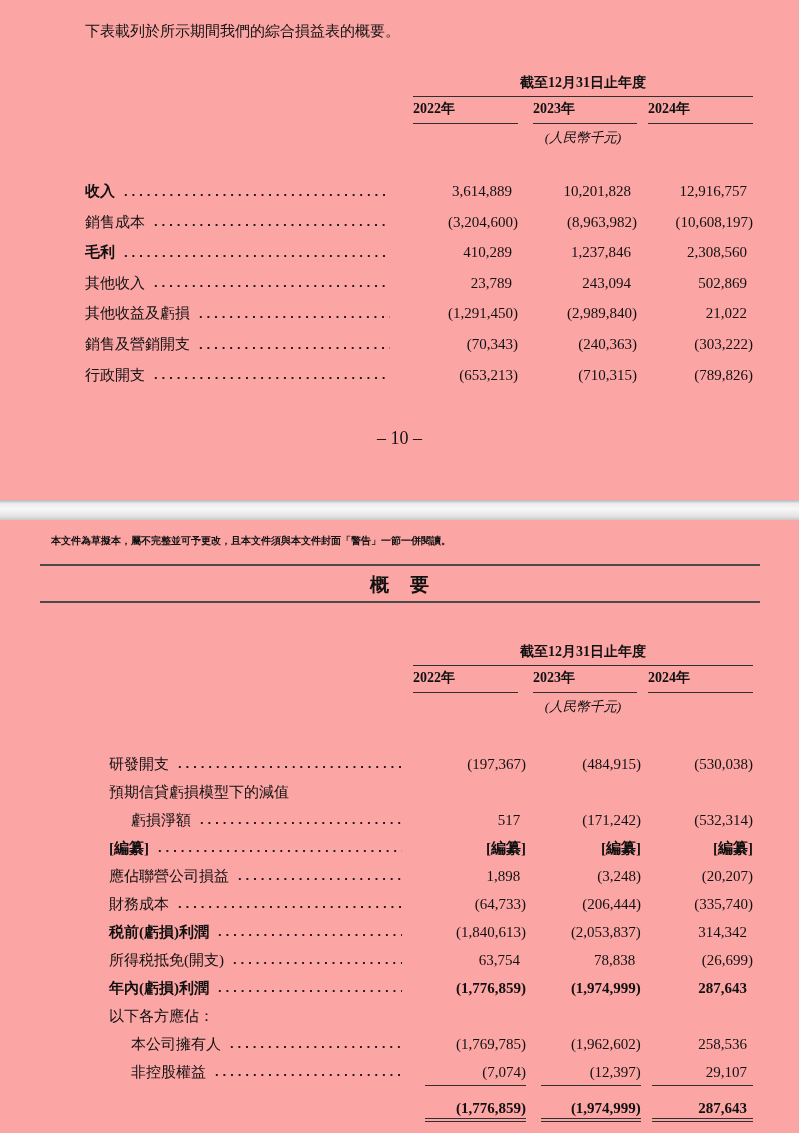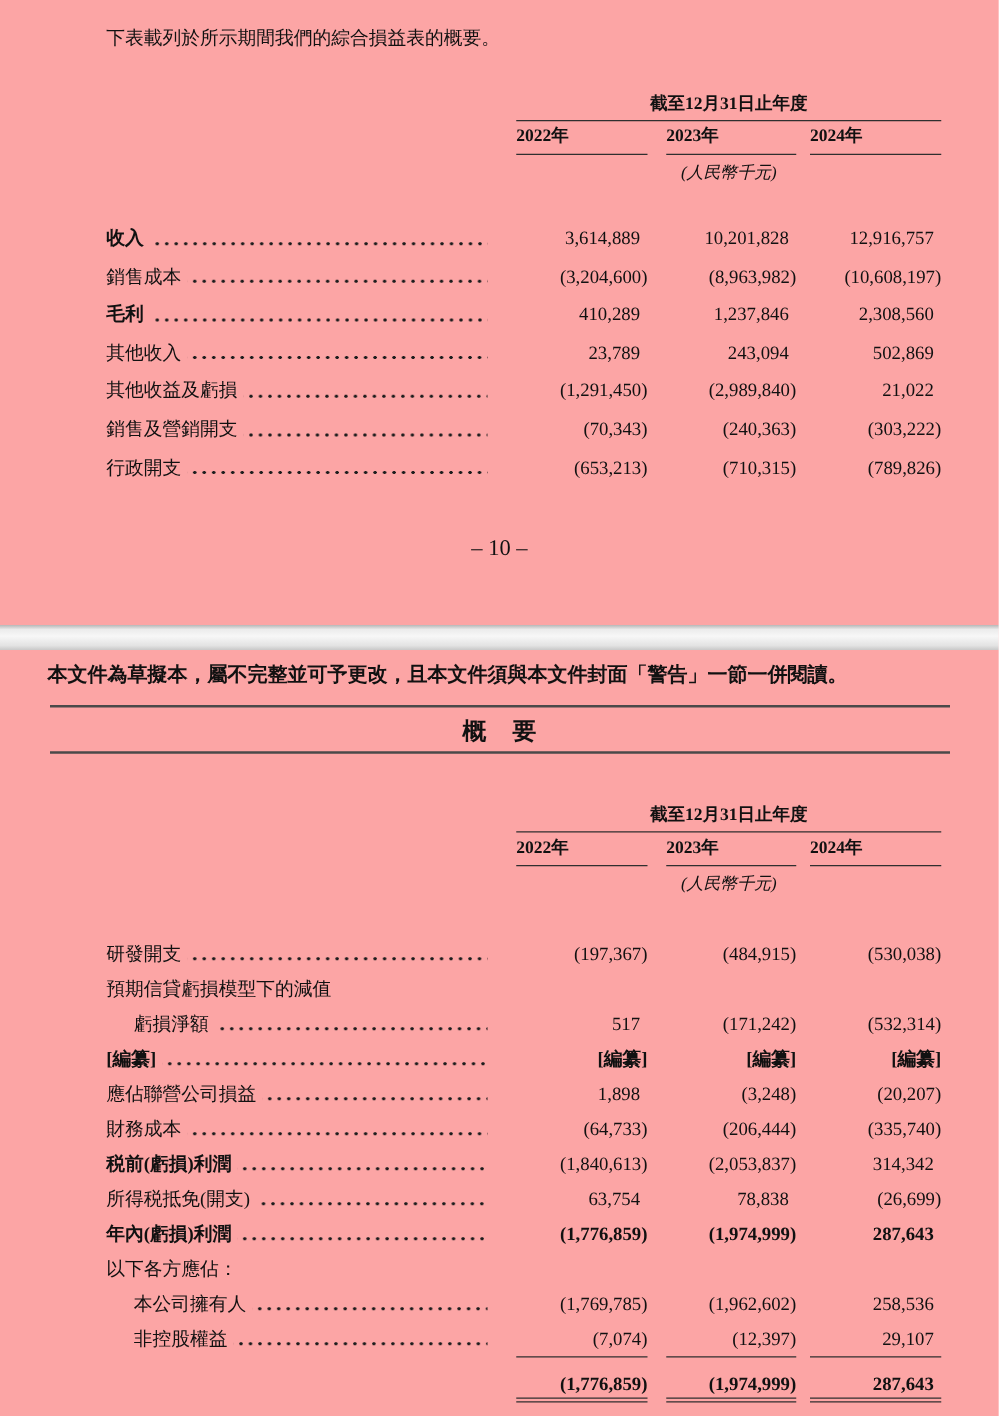--- a/index.html
+++ b/index.html
@@ -15,41 +15,41 @@
   .page-2{height:613px;padding-top:13px;}
 
   .intro{margin:0 0 0 85px;font-size:15px;line-height:18px;}
 
   
   .page-gap{
     height:20px;width:799px;
     background:linear-gradient(to bottom,#b7b7b7 0,#ececec 18%,#f7f7f7 45%,#e3e3e3 82%,#c9c9c9 100%);
   }
 
-  .disclaimer{margin:0 39px 0 38px;font-size:16px;font-weight:bold;line-height:15px;}
+  .disclaimer{margin:0 39px 0 51px;font-size:10px;font-weight:bold;line-height:15px;}
 
   .section-head{margin:16px 39px 0 40px;}
   .rule{height:0;border-top:2px solid #4a4a4a;}
   .sec-title{font-size:19px;font-weight:bold;text-align:center;margin:6px 0 3px 0;letter-spacing:1px;}
 
   
   .fin-table{margin-left:85px;width:668px;}
   .t1{margin-top:34px;}
   .t2{margin-top:40px;}
   .t-head{margin-left:328px;width:340px;}
   .period{font-size:14px;font-weight:bold;text-align:center;padding-bottom:4px;border-bottom:1.5px solid #2f2f2f;}
   .years{display:flex;margin-top:3px;}
   .ycell{font-size:14px;font-weight:bold;padding-bottom:5px;box-sizing:border-box;border-bottom:1.5px solid #2f2f2f;}
   .c0{width:105px;}
   .c1{width:104px;margin-left:15px;}
   .c2{width:105px;margin-left:11px;}
   .unit{font-size:13.5px;font-style:italic;text-align:center;margin-top:5px;}
 
   .t1 .t-body{margin-top:29px;}
-  .t2 .t-body{margin-top:34px;}
+  .t2 .t-body{margin-top:34px;margin-left:24px;}
   .r{display:flex;font-size:15px;}
   .t1 .r{height:30.6px;line-height:30.6px;}
   .t2 .r{height:28px;line-height:28px;}
   .lbl-box{width:305px;margin-right:23px;display:flex;overflow:visible;}
   .lbl{white-space:nowrap;}
   .b .lbl{font-weight:bold;}
   .ind .lbl{padding-left:22px;}
   .leader{
     flex:1;margin-left:5px;
     background-image:radial-gradient(circle,#1c1c1c 1.15px,transparent 1.5px);

